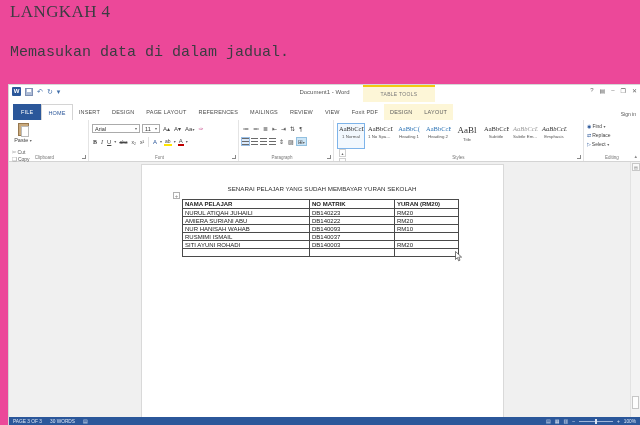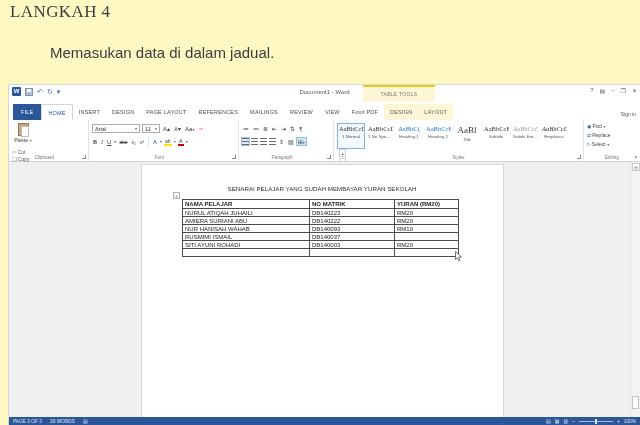--- a/index.html
+++ b/index.html
@@ -1,21 +1,21 @@
 <!DOCTYPE html>
 <html><head>
 <meta charset="utf-8">
 <style>
   * { margin:0; padding:0; box-sizing:border-box; }
   body { width:640px; height:425px; overflow:hidden; background:#fff; font-family:"Liberation Sans", sans-serif; }
-  .screen { position:relative; width:640px; height:425px; background:#fef9c3; overflow:hidden; }
+  .screen { position:relative; width:640px; height:425px; background:#ec4899; overflow:hidden; }
 
   
   .lesson-heading { position:absolute; left:10px; top:2px; font-family:"Liberation Serif", serif; font-size:17px; color:#3c3c42; letter-spacing:.4px; }
-  .lesson-sub { position:absolute; left:10px; top:44px; font-family:Liberation Sans, sans-serif; font-size:15px; color:#3c3c42;margin-left:40px; }
+  .lesson-sub { position:absolute; left:10px; top:44px; font-family:Liberation Mono, monospace; font-size:15px; color:#3c3c42; }
 
   
   .word-window { position:absolute; left:8px; top:84px; width:632px; height:341px; background:#fff; border-left:1px solid #d6d6d6; border-top:1px solid #d6d6d6; font-size:6px; color:#444; }
 
   
   .titlebar { position:relative; height:17px; background:#fff; }
   .qat { position:absolute; left:3px; top:2px; display:flex; align-items:center; gap:4px; }
   .wicon { width:9px; height:9px; background:#2b579a; color:#fff; font-size:6px; font-weight:bold; text-align:center; line-height:9px; border-radius:1px; }
   .saveicon { width:8px; height:8px; background:#aebcd6; border:1px solid #7e90b4; position:relative; }
   .saveicon::after { content:""; position:absolute; left:1px; top:0; width:4px; height:3px; background:#fff; }

